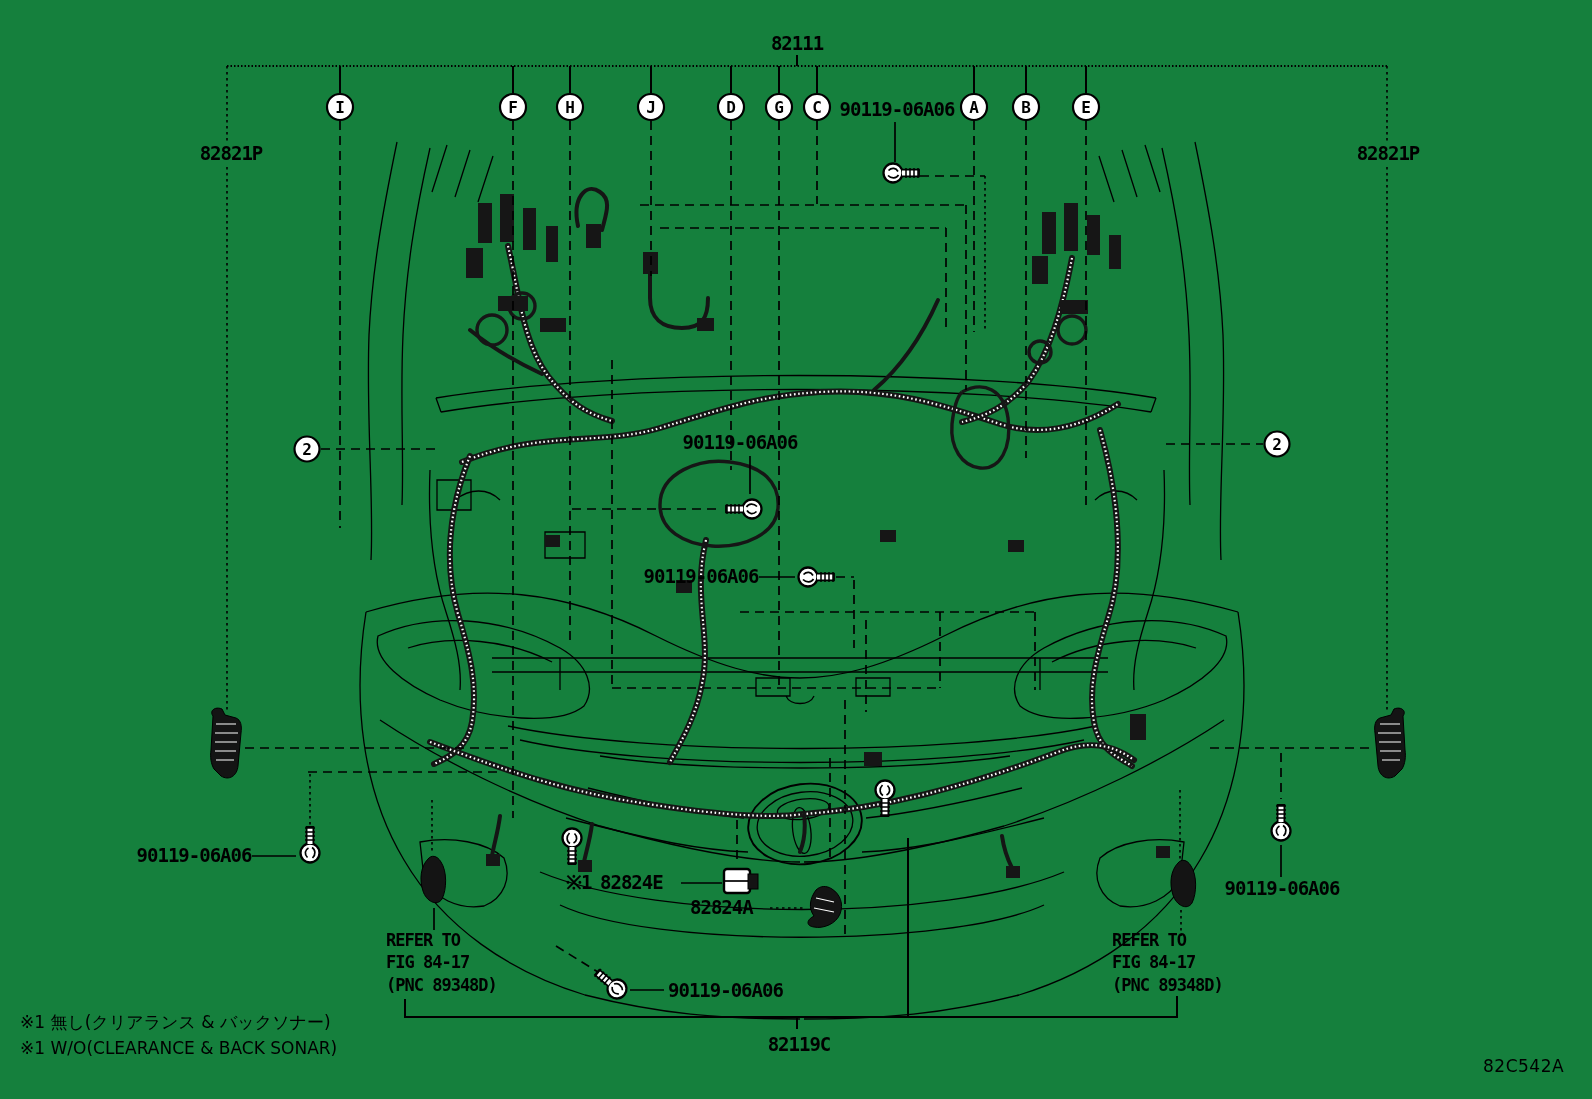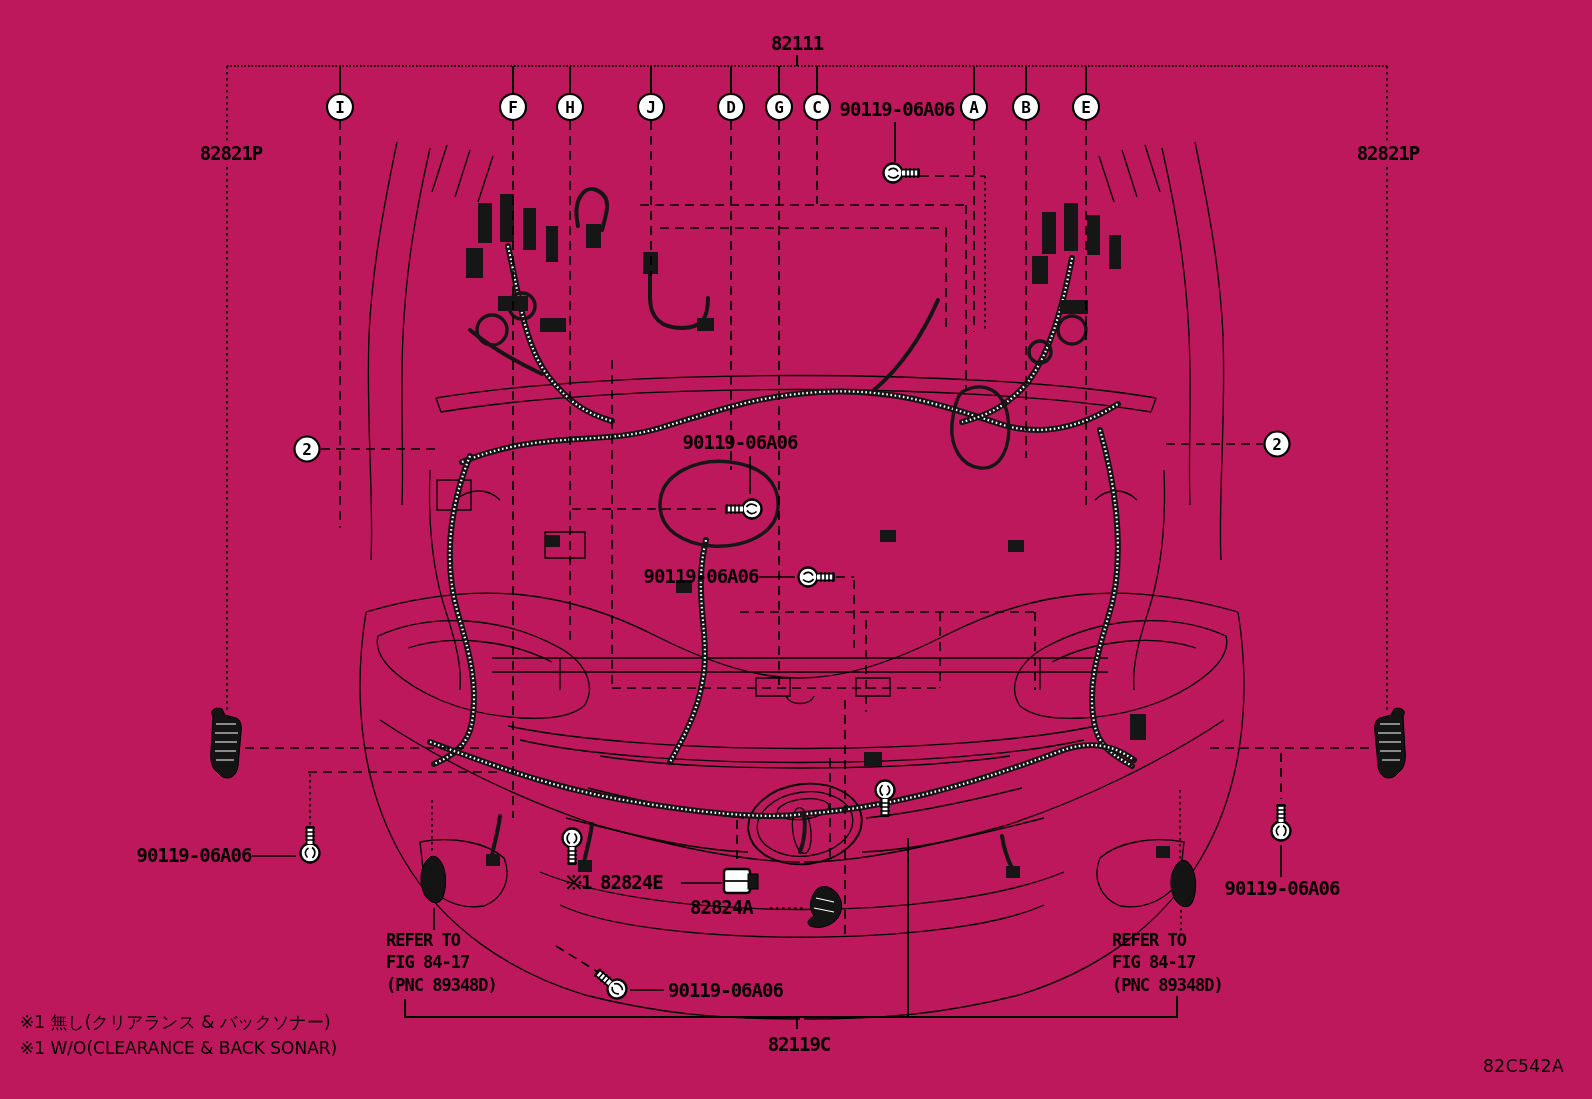--- a/index.html
+++ b/index.html
@@ -1,16 +1,16 @@
 <!DOCTYPE html>
 <html><head>
 <meta charset="utf-8">
 <style>
   html,body{margin:0;padding:0;background:#fff;}
-  .stage{position:relative;width:1592px;height:1099px;background:#be185d;overflow:hidden;}
+  .stage{position:relative;width:1592px;height:1099px;background:#15803d;overflow:hidden;}
   svg{position:absolute;left:0;top:0;}
   
   .thin{fill:none;stroke:#000;stroke-width:1.3;}
   .med{fill:none;stroke:#000;stroke-width:1.9;}
   .rule{fill:none;stroke:#000;stroke-width:2;stroke-dasharray:1.5 2;}
   .sol{fill:none;stroke:#000;stroke-width:1.7;}
   .sol2{fill:none;stroke:#000;stroke-width:2;}
   .dash{fill:none;stroke:#000;stroke-width:1.7;stroke-dasharray:9 6;}
   .dot{fill:none;stroke:#000;stroke-width:1.6;stroke-dasharray:2.5 3.5;}
   .hx{fill:none;stroke:#151515;stroke-width:6;stroke-linecap:round;}

